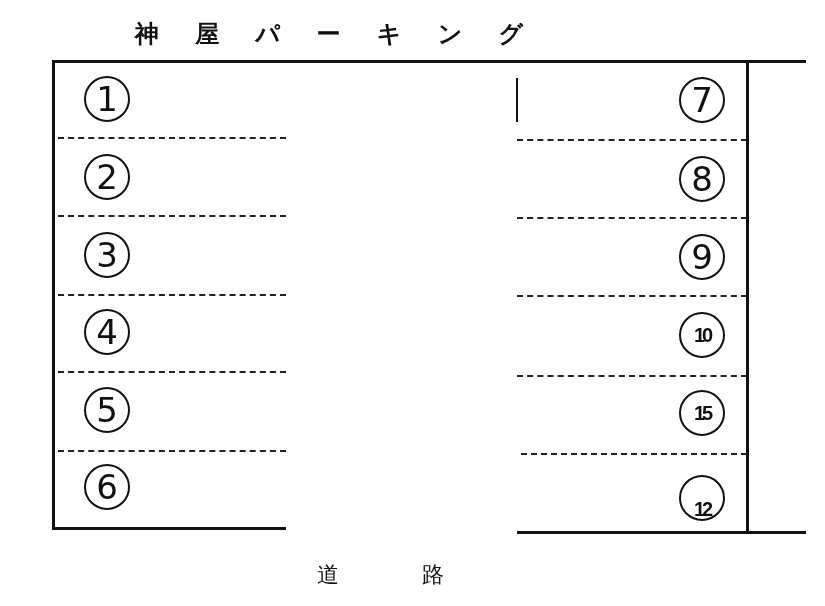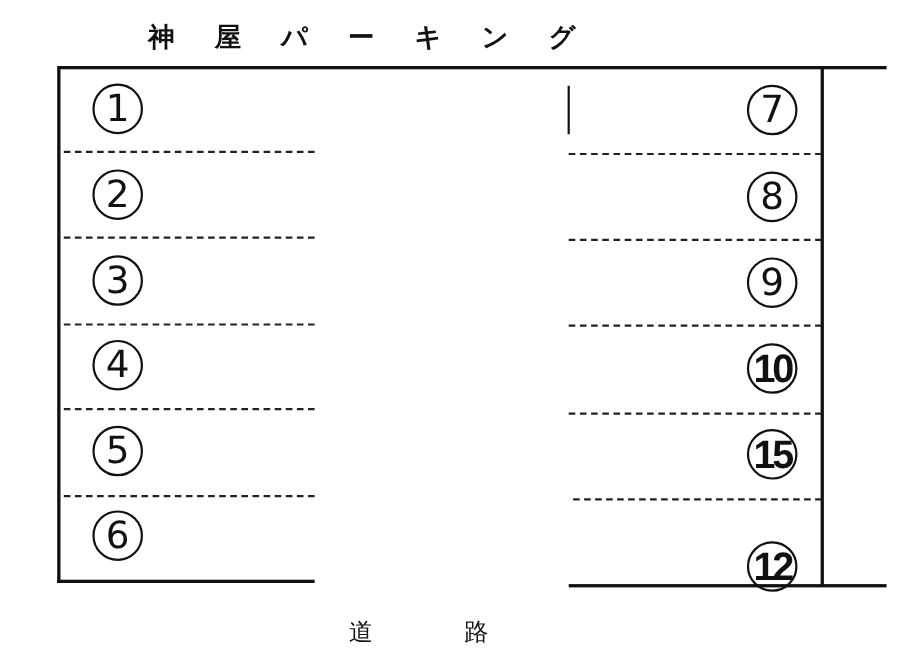--- a/index.html
+++ b/index.html
@@ -7,21 +7,21 @@
          font-family:"DejaVu Sans", sans-serif; color:#111; }
   .abs { position:absolute; }
   .title { top:18px; left:0; width:672px; text-align:center; font-size:24px; font-weight:bold; letter-spacing:14px; }
   .road { top:560px; left:0; width:769px; text-align:center; font-size:22px; letter-spacing:38px; padding-left:30px; box-sizing:border-box; }
   .hline { height:3px; background:#111; }
   .vline { width:3px; background:#111; }
   .dash { height:0; border-top:2px dashed #222; }
   .num { width:46px; height:46px; border:2px solid #111; border-radius:50%;
          display:flex; align-items:center; justify-content:center;
          font-size:34px; line-height:1; box-sizing:border-box; }
-  .num.two { font-size:36px; letter-spacing:-3px; font-family:"Liberation Sans", sans-serif; font-weight:bold; }
+  .num.two { font-size:20px; letter-spacing:-3px; font-family:"Liberation Sans", sans-serif; font-weight:bold; }
 </style>
 </head>
 <body>
 
 <div class="abs title">神 屋 パ ー キ ン グ</div>
 
 <div class="abs hline" style="left:53px; top:60px; width:753px;"></div>
 <div class="abs vline" style="left:52px; top:60px; height:470px;"></div>
 <div class="abs hline" style="left:52px; top:527px; width:234px;"></div>
 <div class="abs vline" style="left:746px; top:60px; height:473px;"></div>
@@ -67,17 +67,17 @@
   </div>
 <div class="abs num" style="left:679px; top:234px;">
     <span>9</span>
   </div>
 <div class="abs num two" style="left:679px; top:312px;">
     <span>10</span>
   </div>
 <div class="abs num two" style="left:679px; top:390px;">
     <span>15</span>
   </div>
-<div class="abs num two" style="left:679px; top:492px;">
+<div class="abs num two" style="left:679px; top:475px;align-items:flex-end;">
     <span>12</span>
   </div>
 
 <div class="abs road">道 路</div>
 
 </body></html>

